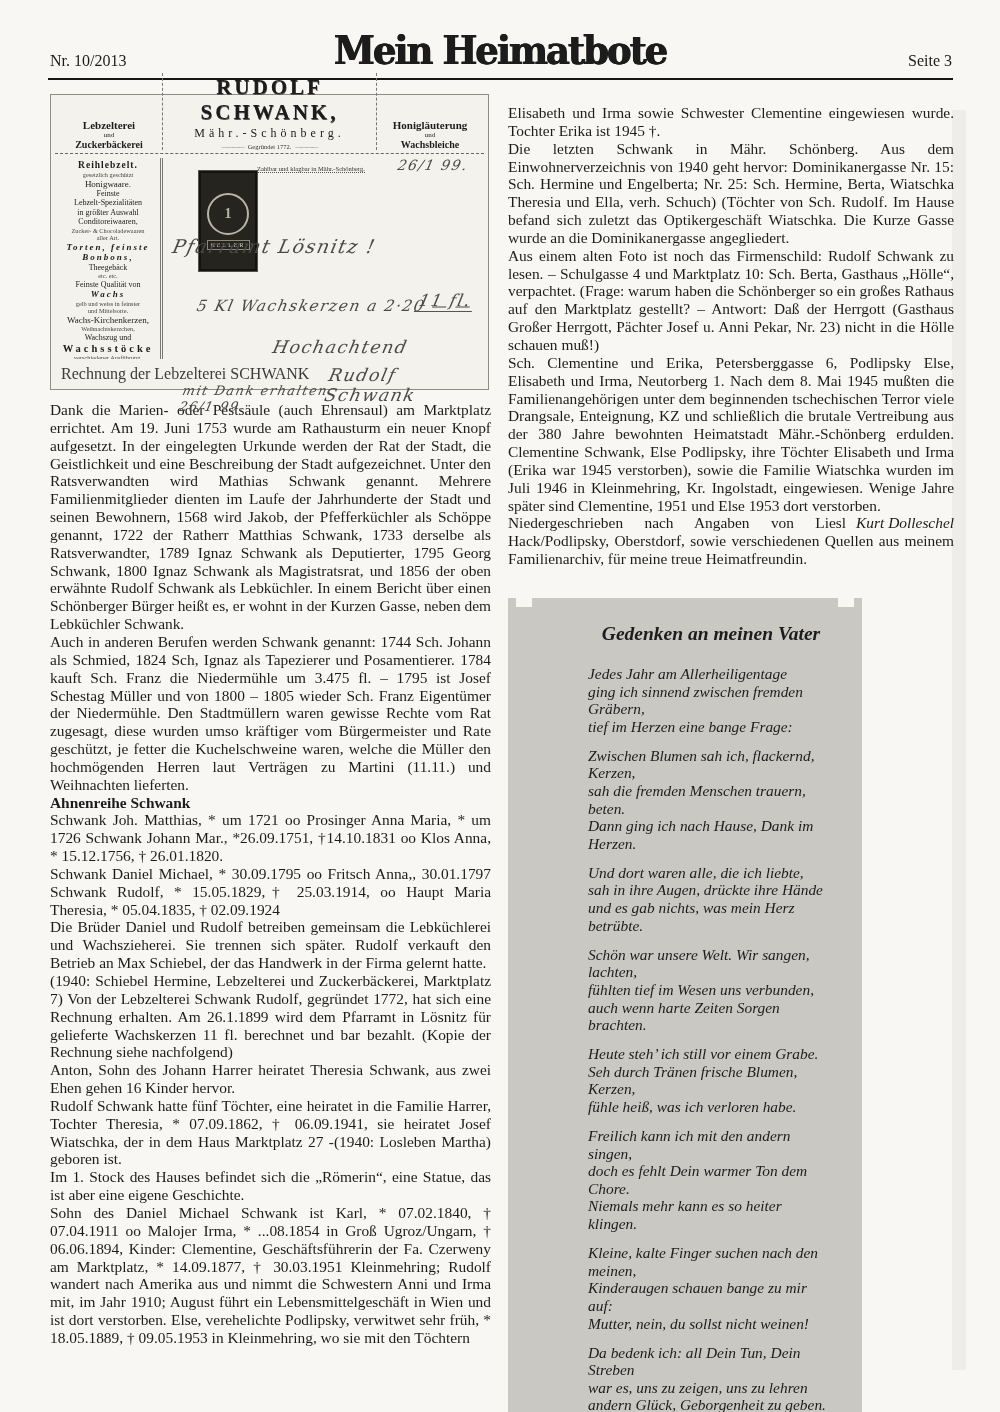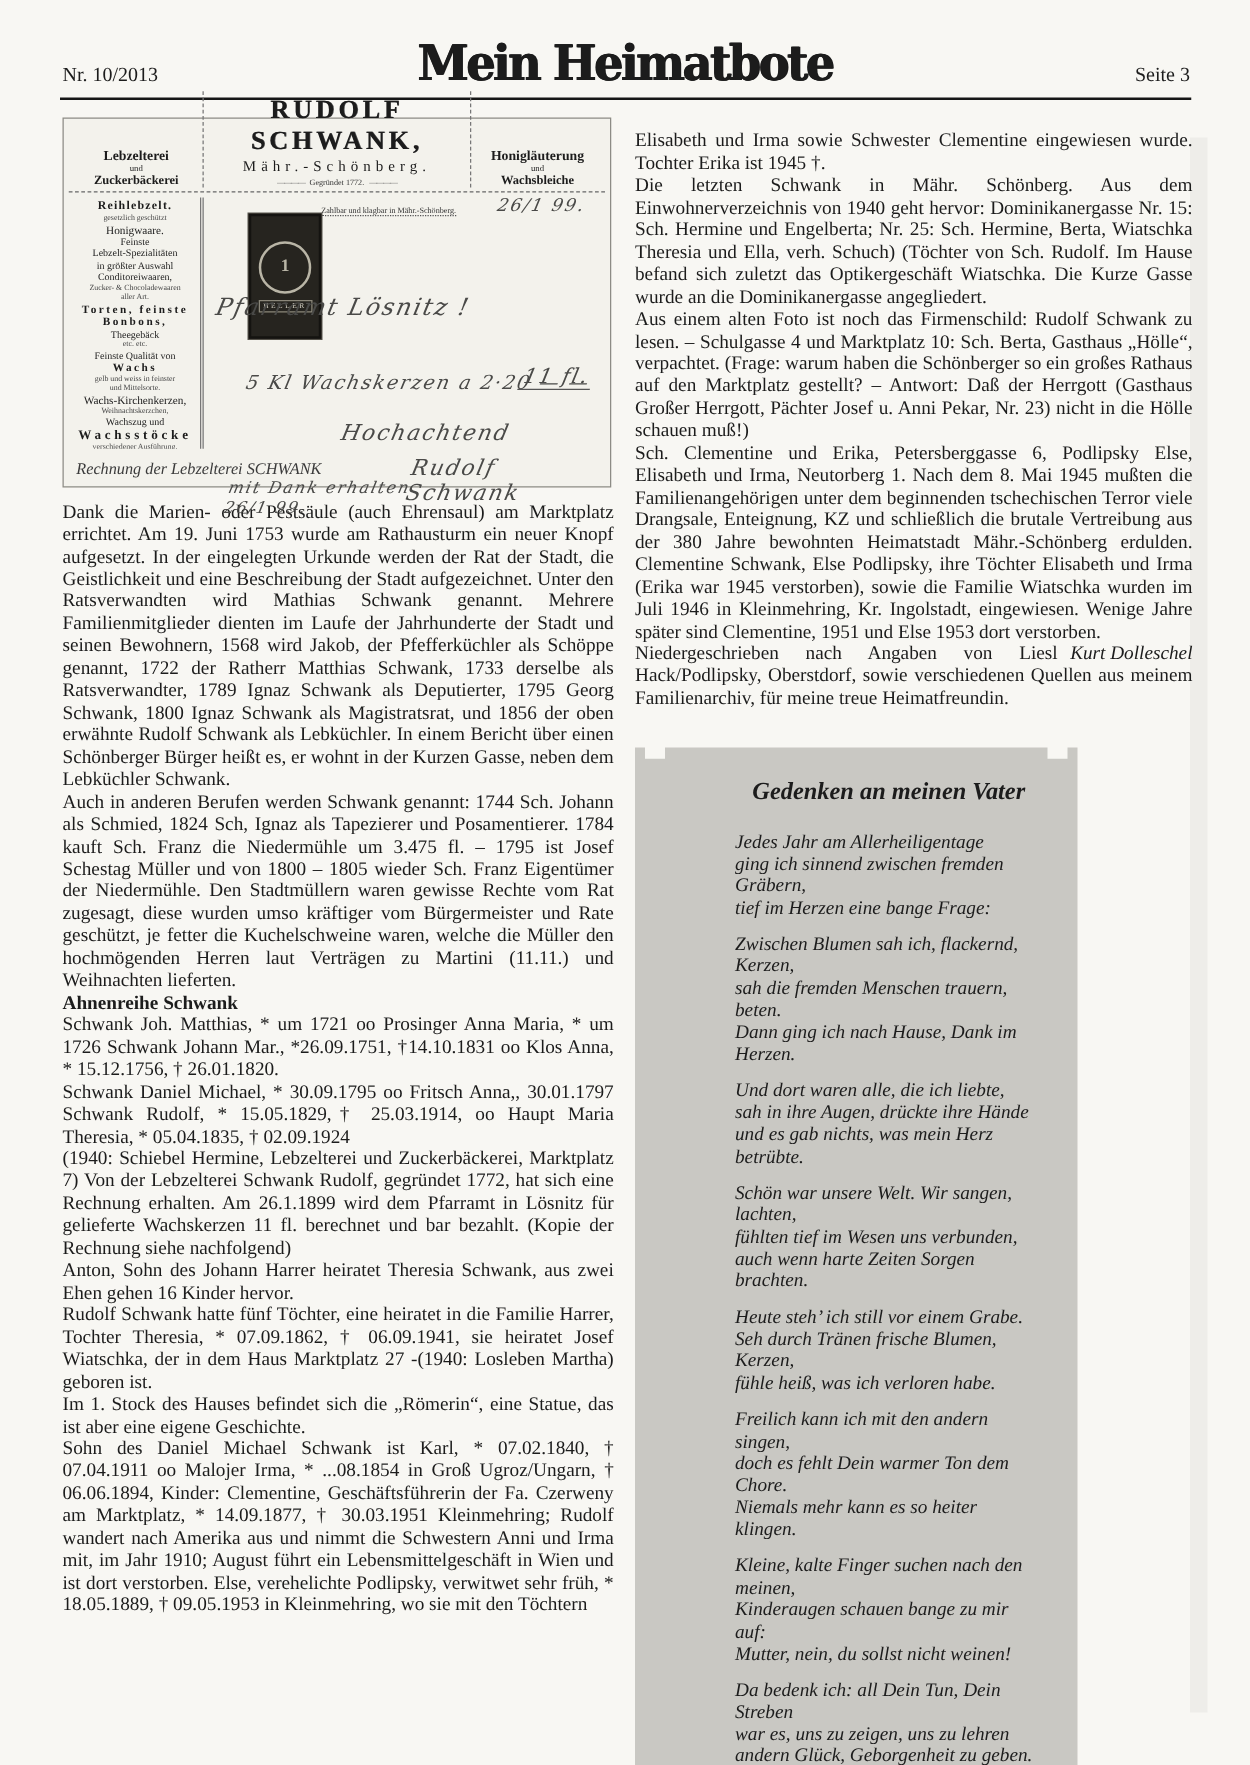--- a/index.html
+++ b/index.html
@@ -45,39 +45,39 @@
   .inv-city{font-size:12px;letter-spacing:4px;margin-top:1px;}
   .inv-founded{font-size:6.5px;color:#333;margin-top:2px;}
   .inv-founded:before,.inv-founded:after{content:"————";letter-spacing:-1px;color:#666;padding:0 4px;}
   .inv-hrule{position:absolute;top:58px;left:4px;right:4px;border-top:1px dashed #666;}
   .inv-side{
     position:absolute;left:5px;top:63px;width:104px;bottom:30px;
     border-right:3px double #777;text-align:center;overflow:hidden;padding-top:2px;
   }
   .inv-side div{margin:1px 2px;line-height:1.05;text-align:center;}
   .s-bold{font-weight:bold;font-size:9.5px;letter-spacing:1px;}
-  .s-bold2{font-weight:bold;font-size:9px;letter-spacing:2px;}
+  .s-bold2{font-weight:bold;font-size:9px;letter-spacing:2px;font-style:italic;}
   .s-sp{font-weight:bold;font-size:10.5px;letter-spacing:3px;}
   .s-med{font-size:9px;}
   .s-small{font-size:8px;}
   .s-tiny{font-size:6.3px;color:#454545;}
   .inv-body{position:absolute;left:118px;top:60px;right:6px;bottom:6px;}
   .inv-payable{position:absolute;top:10px;left:88px;font-size:6.5px;color:#333;border-bottom:1px dotted #555;}
   .hand{
     font-style:italic;font-family:"DejaVu Serif", serif;color:#4a4a48;
     transform:skewX(-12deg);letter-spacing:1.5px;white-space:pre-line;
   }
   .inv-date-top{position:absolute;top:2px;right:14px;font-size:14px;}
   .inv-addressee{position:absolute;top:80px;left:4px;font-size:19px;z-index:3;}
   .inv-item{position:absolute;top:142px;left:28px;font-size:15.5px;}
   .inv-amount{position:absolute;top:136px;right:8px;font-size:16.5px;border-bottom:1.5px solid #555;padding:0 3px 1px 3px;}
   .inv-closing{position:absolute;top:182px;left:104px;font-size:17.5px;}
   .inv-signature{position:absolute;top:210px;left:158px;font-size:17.5px;}
   .inv-received{position:absolute;top:228px;left:12px;font-size:13px;line-height:16px;}
-  .inv-caption{position:absolute;left:10px;bottom:6px;font-style:italic;font-size:13px;color:#3b3b3b;}
+  .inv-caption{position:absolute;left:10px;bottom:6px;font-size:16px;color:#3b3b3b;}
   .stamp{
     position:absolute;left:30px;top:16px;width:54px;height:96px;z-index:2;
     background:#26241f;border:2px solid #141310;
     display:flex;flex-direction:column;align-items:center;justify-content:center;
     box-shadow:0 0 0 1px #55524a;
   }
   .stamp-circle{
     width:38px;height:38px;border-radius:50%;border:2px double #b9b5a6;
     display:flex;align-items:center;justify-content:center;
     color:#b9b5a6;font-size:14px;font-weight:bold;
@@ -175,20 +175,21 @@
     <div class="inv-caption">Rechnung der Lebzelterei SCHWANK</div>
   </div>
 
   <div>
 
   <p class="body-par">Dank die Marien- oder Pestsäule (auch Ehrensaul) am Marktplatz errichtet. Am 19. Juni 1753 wurde am Rathausturm ein neuer Knopf aufgesetzt. In der eingelegten Urkunde werden der Rat der Stadt, die Geistlichkeit und eine Beschreibung der Stadt aufgezeichnet. Unter den Ratsverwandten wird Mathias Schwank genannt. Mehrere Familienmitglieder dienten im Laufe der Jahrhunderte der Stadt und seinen Bewohnern, 1568 wird Jakob, der Pfefferküchler als Schöppe genannt, 1722 der Ratherr Matthias Schwank, 1733 derselbe als Ratsverwandter, 1789 Ignaz Schwank als Deputierter, 1795 Georg Schwank, 1800 Ignaz Schwank als Magistratsrat, und 1856 der oben erwähnte Rudolf Schwank als Lebküchler. In einem Bericht über einen Schönberger Bürger heißt es, er wohnt in der Kurzen Gasse, neben dem Lebküchler Schwank.</p>
       <p class="body-par">Auch in anderen Berufen werden Schwank genannt: 1744 Sch. Johann als Schmied, 1824 Sch, Ignaz als Tapezierer und Posamentierer. 1784 kauft Sch. Franz die Niedermühle um 3.475 fl. – 1795 ist Josef Schestag Müller und von 1800 – 1805 wieder Sch. Franz Eigentümer der Niedermühle. Den Stadtmüllern waren gewisse Rechte vom Rat zugesagt, diese wurden umso kräftiger vom Bürgermeister und Rate geschützt, je fetter die Kuchelschweine waren, welche die Müller den hochmögenden Herren laut Verträgen zu Martini (11.11.) und Weihnachten lieferten.</p>
       <p class="body-par bold-head">Ahnenreihe Schwank</p>
       <p class="body-par">Schwank Joh. Matthias, * um 1721 oo Prosinger Anna Maria, * um 1726 Schwank Johann Mar., *26.09.1751, †14.10.1831 oo Klos Anna, * 15.12.1756, † 26.01.1820.</p>
       <p class="body-par">Schwank Daniel Michael, * 30.09.1795 oo Fritsch Anna,, 30.01.1797 Schwank Rudolf, * 15.05.1829,† 25.03.1914, oo Haupt Maria Theresia, * 05.04.1835, † 02.09.1924</p>
+      <p class="body-par">Die Brüder Daniel und Rudolf betreiben gemeinsam die Lebküchlerei und Wachszieherei. Sie trennen sich später. Rudolf verkauft den Betrieb an Max Schiebel, der das Handwerk in der Firma gelernt hatte.</p>
       <p class="body-par">(1940: Schiebel Hermine, Lebzelterei und Zuckerbäckerei, Marktplatz 7) Von der Lebzelterei Schwank Rudolf, gegründet 1772, hat sich eine Rechnung erhalten. Am 26.1.1899 wird dem Pfarramt in Lösnitz für gelieferte Wachskerzen 11 fl. berechnet und bar bezahlt. (Kopie der Rechnung siehe nachfolgend)</p>
       <p class="body-par">Anton, Sohn des Johann Harrer heiratet Theresia Schwank, aus zwei Ehen gehen 16 Kinder hervor.</p>
       <p class="body-par">Rudolf Schwank hatte fünf Töchter, eine heiratet in die Familie Harrer, Tochter Theresia, * 07.09.1862, † 06.09.1941, sie heiratet Josef Wiatschka, der in dem Haus Marktplatz 27 -(1940: Losleben Martha) geboren ist.</p>
       <p class="body-par">Im 1. Stock des Hauses befindet sich die „Römerin“, eine Statue, das ist aber eine eigene Geschichte.</p>
       <p class="body-par">Sohn des Daniel Michael Schwank ist Karl, * 07.02.1840, † 07.04.1911 oo Malojer Irma, * ...08.1854 in Groß Ugroz/Ungarn, † 06.06.1894, Kinder: Clementine, Geschäftsführerin der Fa. Czerweny am Marktplatz, * 14.09.1877, † 30.03.1951 Kleinmehring; Rudolf wandert nach Amerika aus und nimmt die Schwestern Anni und Irma mit, im Jahr 1910; August führt ein Lebensmittelgeschäft in Wien und ist dort verstorben. Else, verehelichte Podlipsky, verwitwet sehr früh, * 18.05.1889, † 09.05.1953 in Kleinmehring, wo sie mit den Töchtern</p>
     </div>
 </div>
 
 <div class="col-right">
   <div>

